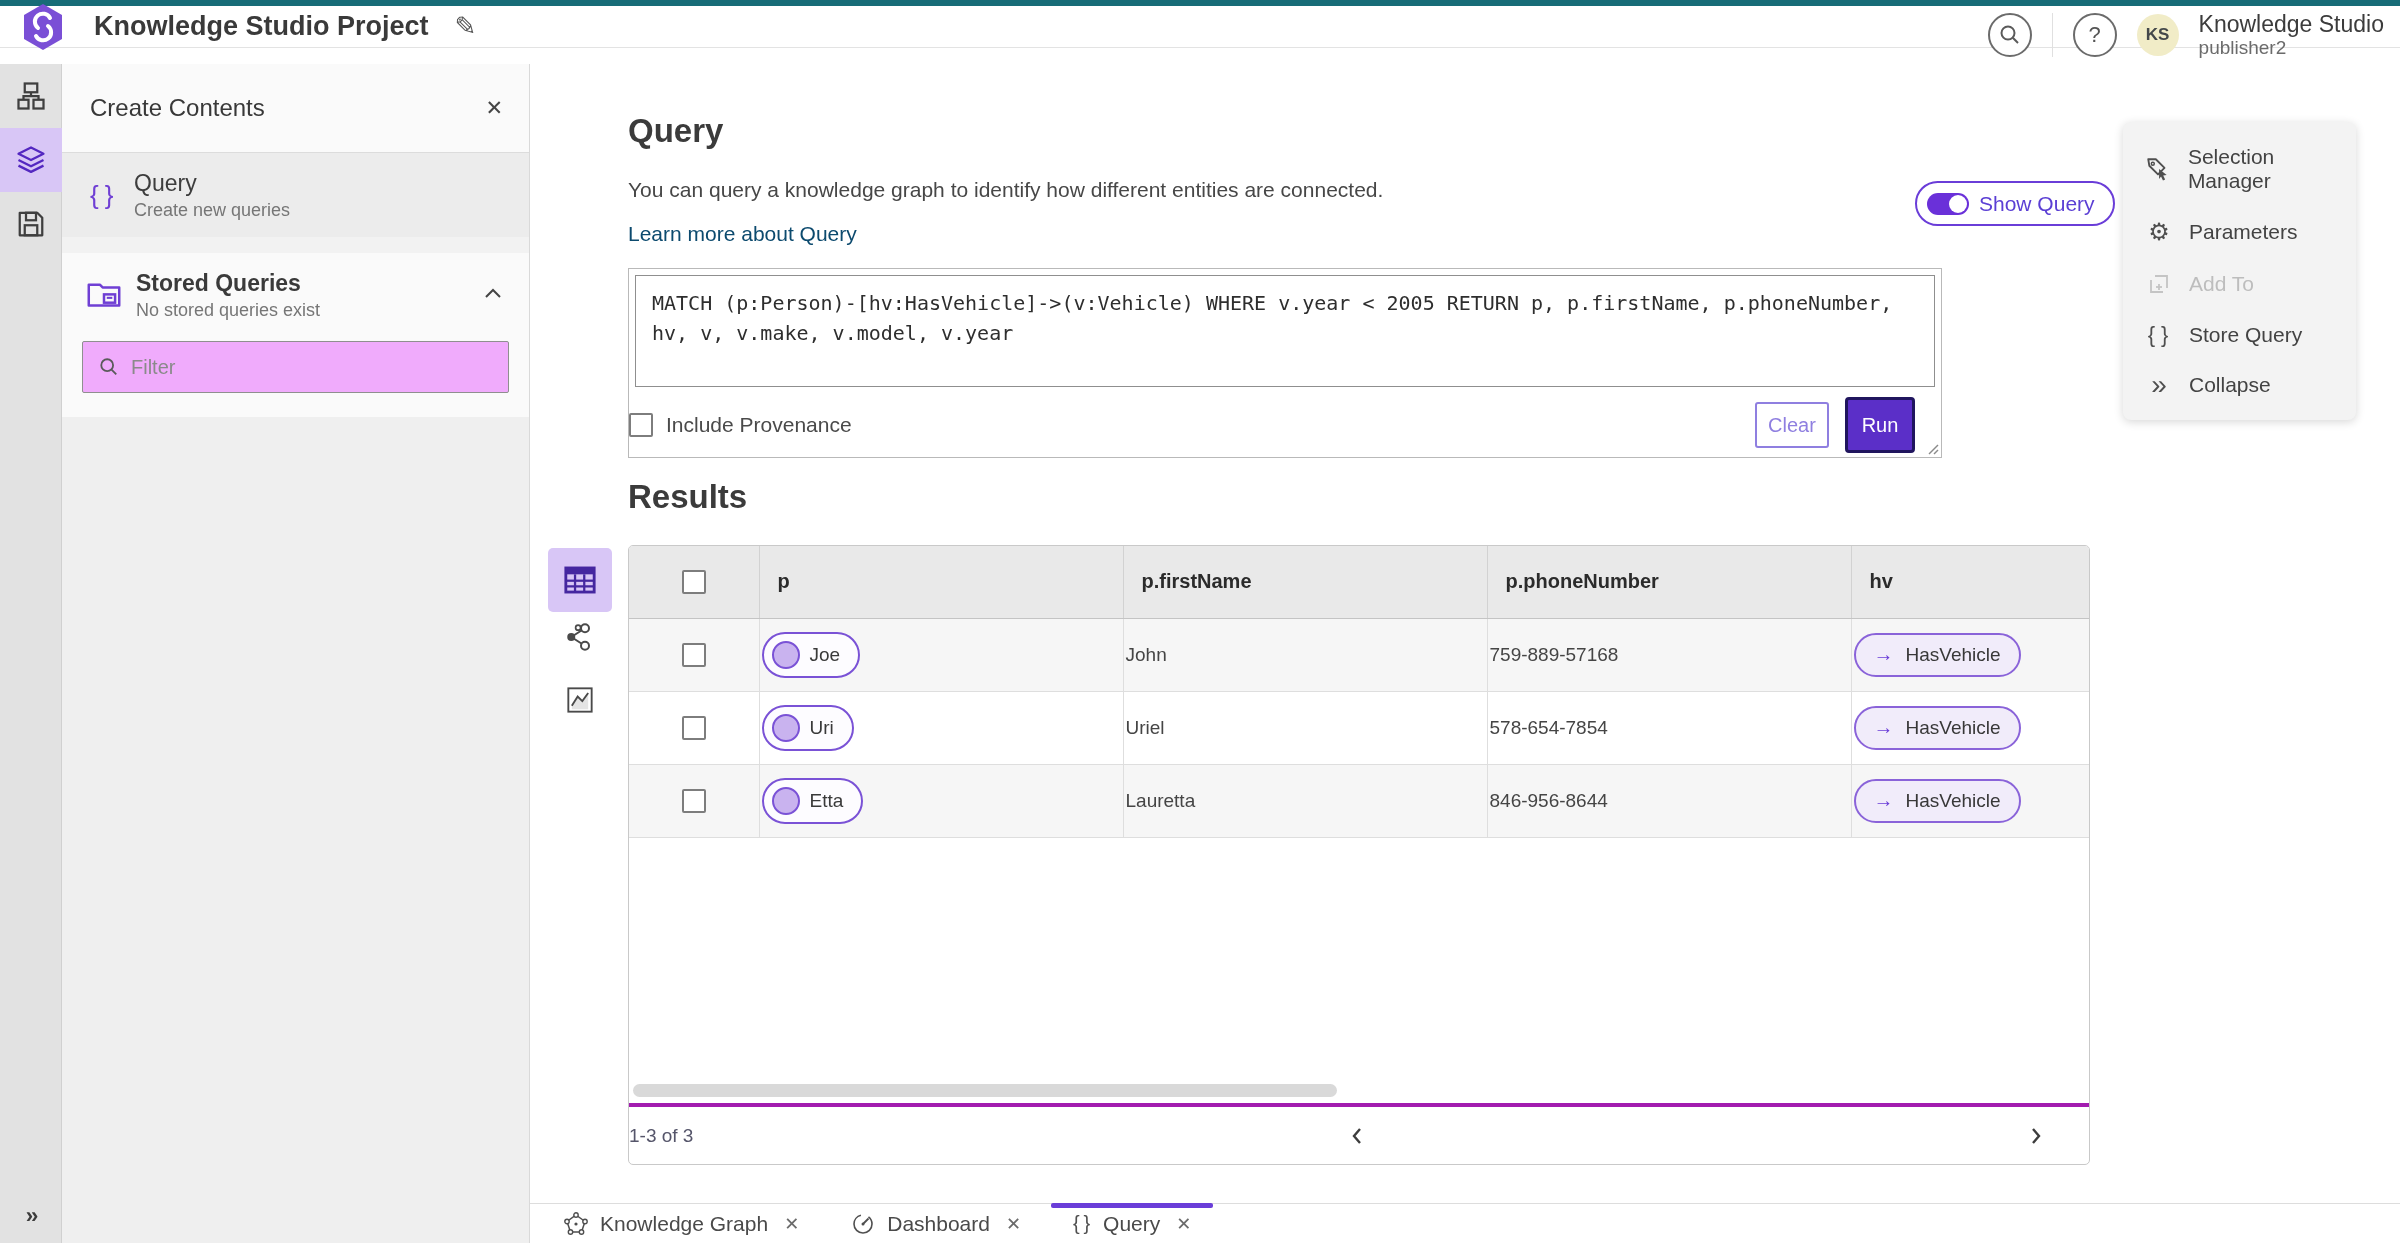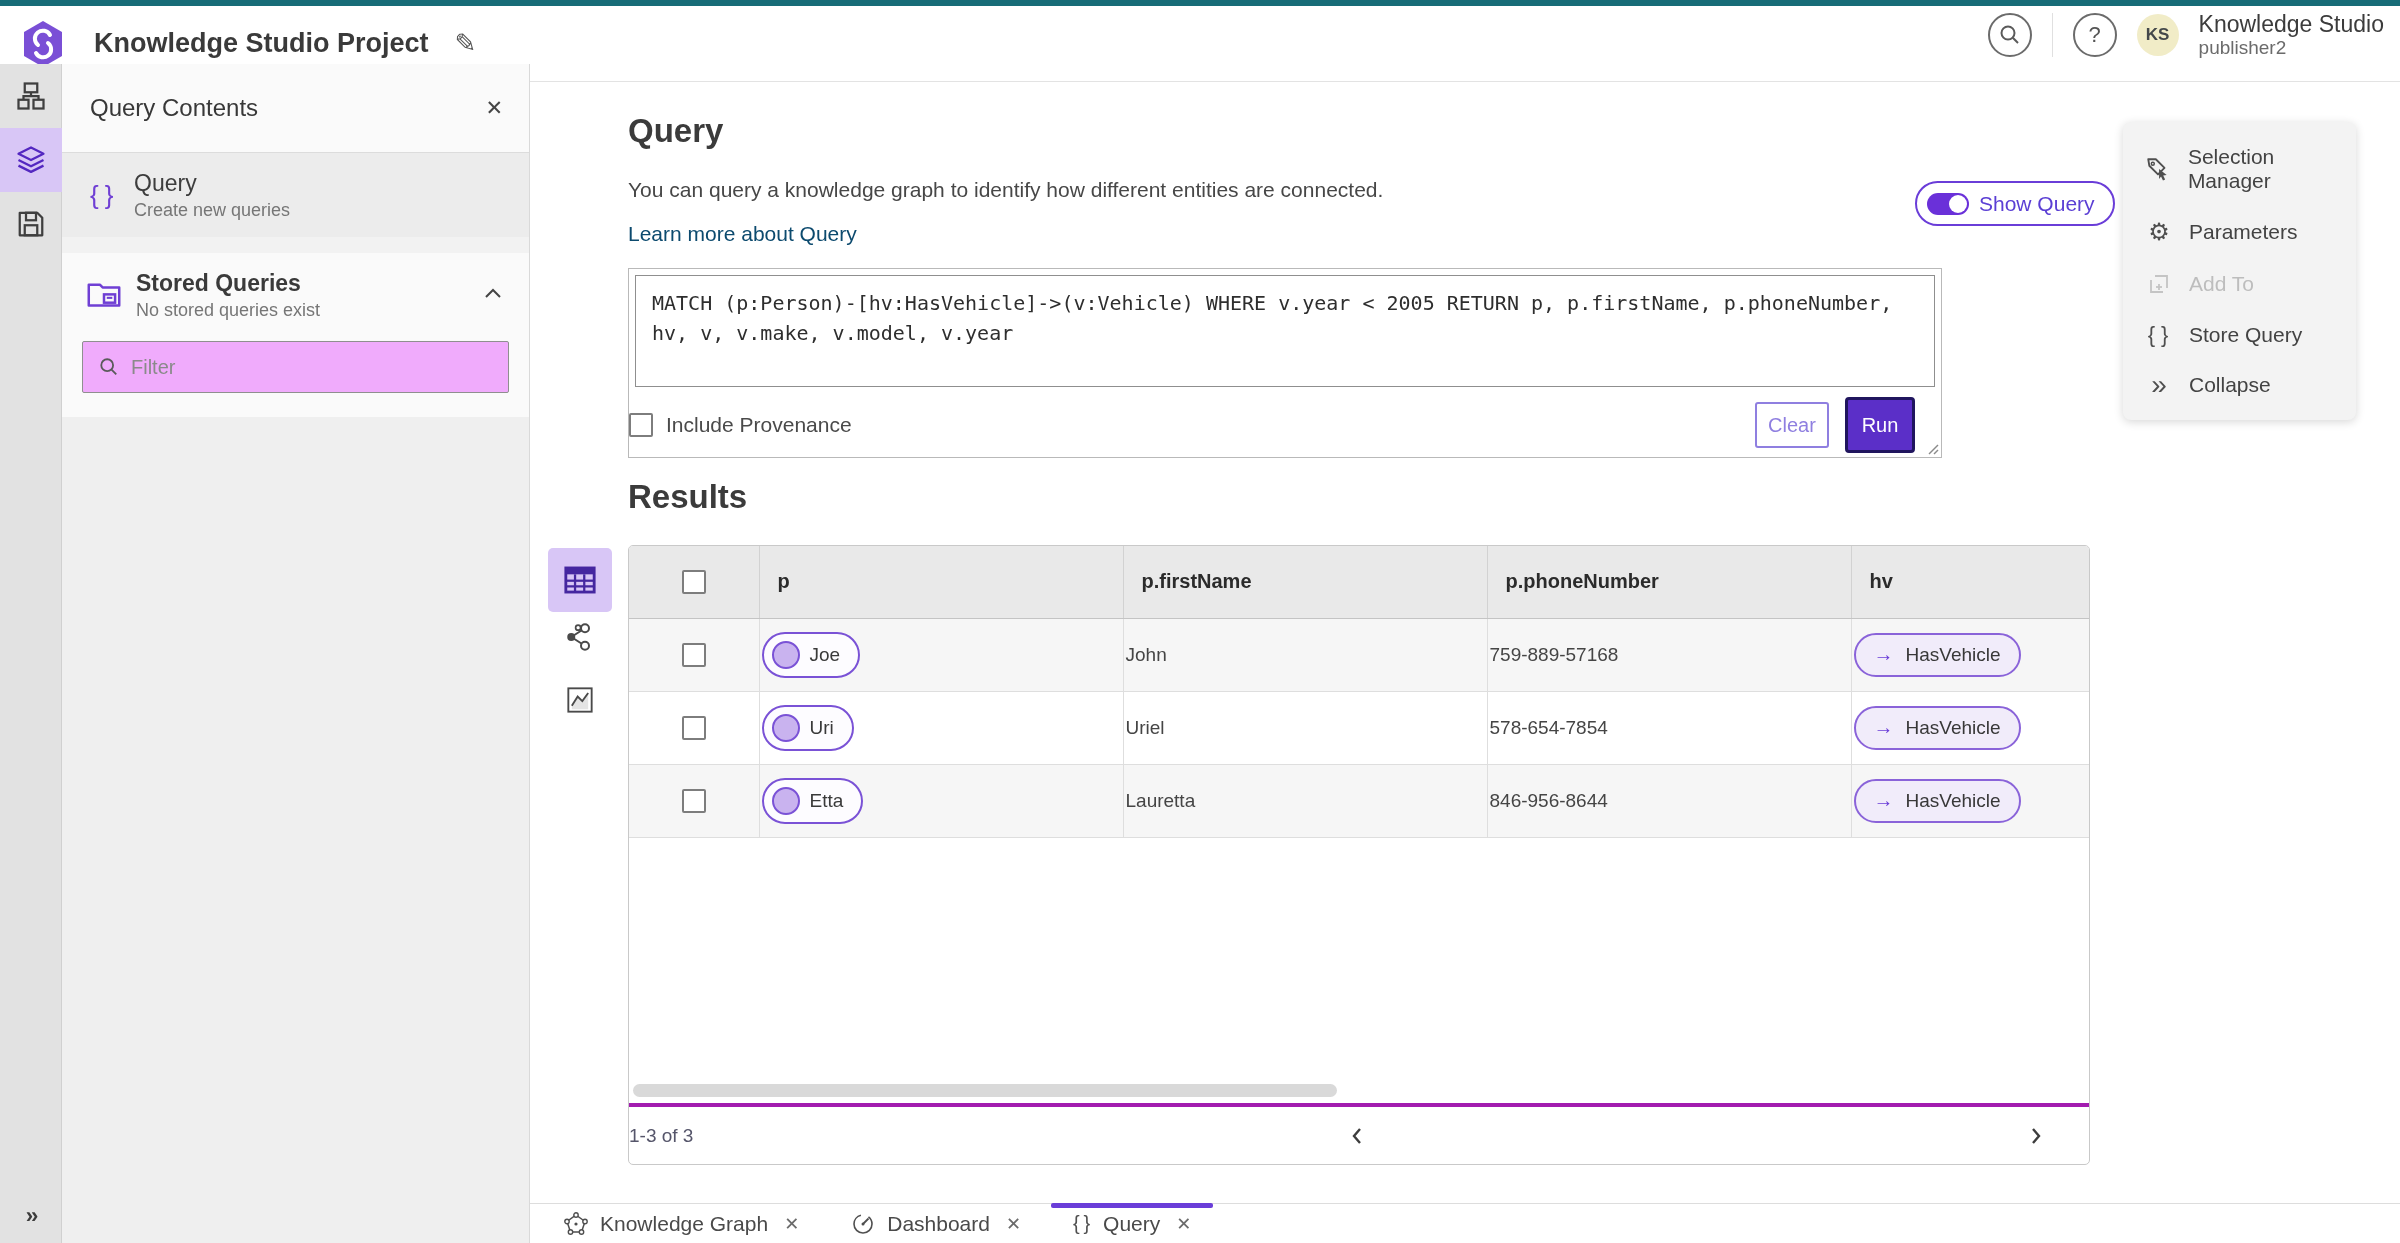--- a/index.html
+++ b/index.html
@@ -2,21 +2,21 @@
 <html><head>
 <meta charset="utf-8">
 <style>
   * { margin:0; padding:0; box-sizing:border-box; }
   html,body { background:#fff; }
   body { font-family:"Liberation Sans", sans-serif; color:#3c3c3c; }
   #page { position:relative; width:2400px; height:1243px; overflow:hidden; background:#fff; }
 
   
   .top-strip { position:absolute; left:0; top:0; width:2400px; height:6px; background:#176c77; }
-  .header { position:absolute; left:0; top:6px; width:2400px; height:76px; background:#fff; border-bottom:1px solid #e3e3e3; display:flex; align-items:center; }
+  .header { position:absolute; left:0; top:6px; width:2400px; height:42px; background:#fff; border-bottom:1px solid #e3e3e3; display:flex; align-items:center; }
   .logo { width:46px; height:50px; margin-left:20px; display:flex; align-items:center; justify-content:center; }
   .app-title { margin-left:28px; font-size:27px; font-weight:600; color:#3a3a3a; }
   .edit-pencil { margin-left:26px; font-size:26px; color:#555; transform:rotate(0deg); cursor:pointer; }
   .header-right { position:absolute; right:16px; top:0; height:58px; display:flex; align-items:center; gap:20px; }
   .circle-btn { width:44px; height:44px; border:2px solid #6b6b6b; border-radius:50%; display:flex; align-items:center; justify-content:center; background:#fff; }
   .hdr-divider { width:1px; height:44px; background:#e0e0e0; }
   .help-q { font-size:22px; color:#555; }
   .avatar { width:42px; height:42px; border-radius:50%; background:#f1ecc7; display:flex; align-items:center; justify-content:center; font-size:17px; font-weight:700; color:#44484a; }
   .user-block { line-height:1.15; }
   .user-block .app-name { font-size:23px; color:#3c3c3c; }
@@ -171,21 +171,21 @@
         <path d="M3 3 h14 l4 4 v14 h-18 z" fill="none" stroke="#3f3f3f" stroke-width="1.8" stroke-linejoin="round"></path>
         <rect x="8" y="3" width="8" height="6" fill="none" stroke="#3f3f3f" stroke-width="1.8"></rect>
         <rect x="7" y="13" width="10" height="8" fill="none" stroke="#3f3f3f" stroke-width="1.8"></rect>
       </svg>
     </div>
     <div class="rail-expand">››</div>
   </div>
 
   <div class="panel">
     <div class="panel-header">
-      <div class="panel-title">Query Contents</div>
+      <div class="panel-title">Create Contents</div>
       <div class="panel-close">✕</div>
     </div>
     <div class="query-item">
       <div class="qi-icon">{ }</div>
       <div class="qi-text">
         <div class="t">Query</div>
         <div class="s">Create new queries</div>
       </div>
     </div>
     <div class="panel-gap"></div>

